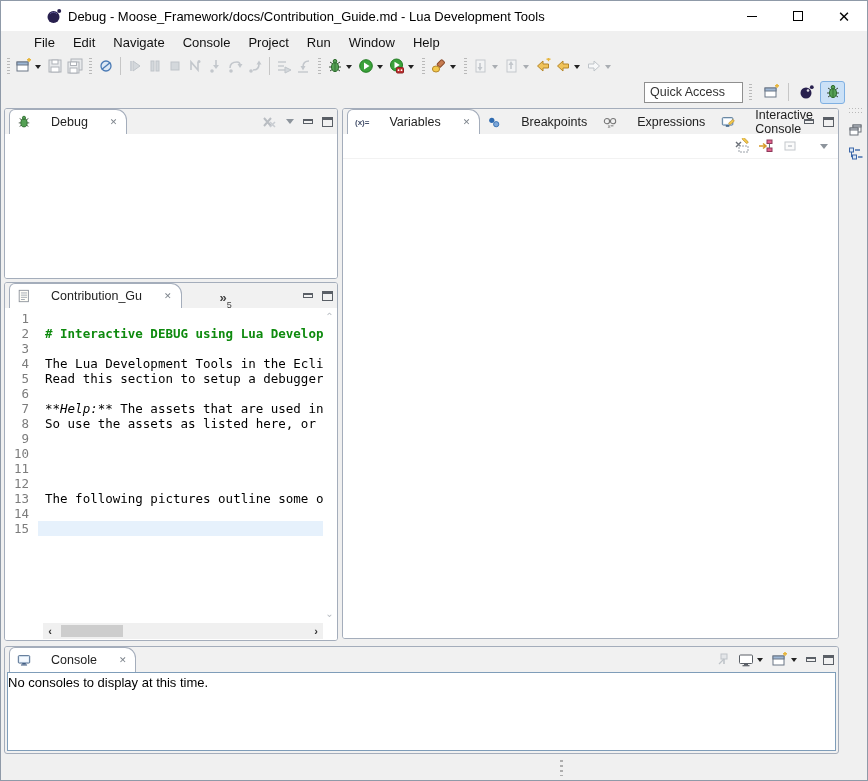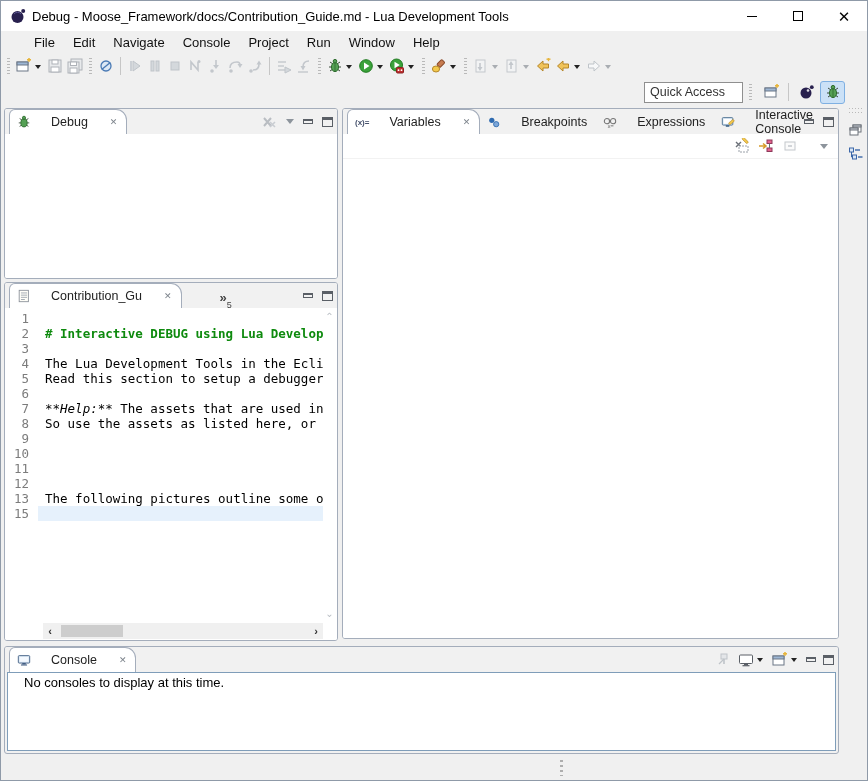--- a/index.html
+++ b/index.html
@@ -3,21 +3,21 @@
 <meta charset="utf-8">
 <style>
   * { box-sizing: border-box; margin: 0; padding: 0; }
   html,body { background:#d8d8d8; }
   body { font-family: "Liberation Sans", sans-serif; }
   .window { position:relative; width:868px; height:781px; background:#f0f0f0;
             border:1px solid #8f9aa8; overflow:hidden; }
 
   
   .titlebar { position:absolute; left:0; top:0; width:100%; height:30px; background:#fff;
-              display:flex; align-items:center; }
+              display:flex; align-items:center;padding-left:36px; }
   .titlebar .appicon { margin:0 6px 0 9px; }
   .titlebar .title { font-size:13px; color:#000; }
   .wctrls { position:absolute; right:0; top:0; height:30px; display:flex; }
   .wctrl { width:46px; height:30px; display:flex; align-items:center; justify-content:center; }
   .glyph-min { width:10px; height:1px; background:#000; }
   .glyph-max { width:10px; height:10px; border:1px solid #000; }
   .glyph-close { font-size:15px; color:#000; line-height:1; font-weight:400; }
 
   
   .menubar { position:absolute; left:0; top:30px; width:100%; height:22px; background:#f0f0f0;
@@ -80,21 +80,21 @@
   .hs-arrow { width:14px; text-align:center; font-size:11px; color:#333; font-weight:bold; }
   .hs-track { flex:1; height:16px; position:relative; }
   .hs-thumb { position:absolute; left:4px; top:2px; width:62px; height:12px; background:#cdcdcd; }
 
   
   .chevron-more { position:relative; font-size:13px; font-weight:bold; color:#444; margin-left:38px; }
   .chevron-more sub { font-size:9px; font-weight:normal; position:relative; top:2px; }
 
   
   .console-content { position:absolute; left:2px; right:2px; top:25px; bottom:2px; background:#fff;
-                     border:1px solid #7f9db9; font-size:13px; color:#000; padding:2px 16px; }
+                     border:1px solid #7f9db9; font-size:13px; color:#000; padding:2px 0; }
 
   
   .righttrim { position:absolute; left:842px; top:104px; width:26px; height:649px; background:#f0f0f0;
                display:flex; flex-direction:column; align-items:center; padding-top:3px; }
   .trim-handle { width:14px; height:5px; margin-bottom:6px;
                  background:repeating-linear-gradient(to right,#b9b9b9 0 1px, transparent 1px 3px),
                             repeating-linear-gradient(to right,#b9b9b9 0 1px, transparent 1px 3px);
                  background-size:14px 1px,14px 1px; background-position:0 0,0 4px; background-repeat:no-repeat; }
   .trimbtn { width:22px; height:22px; display:flex; align-items:center; justify-content:center; margin-bottom:2px; }
 
@@ -422,20 +422,21 @@
           <div class="code-line"><span class="ln">4</span><span class="lt">The Lua Development Tools in the Ecli</span></div>
           <div class="code-line"><span class="ln">5</span><span class="lt">Read this section to setup a debugger</span></div>
           <div class="code-line"><span class="ln">6</span><span class="lt"></span></div>
           <div class="code-line"><span class="ln">7</span><span class="lt"><em>**Help:**</em> The assets that are used in</span></div>
           <div class="code-line"><span class="ln">8</span><span class="lt">So use the assets as listed here, or </span></div>
           <div class="code-line"><span class="ln">9</span><span class="lt"></span></div>
           <div class="code-line"><span class="ln">10</span><span class="lt"></span></div>
           <div class="code-line"><span class="ln">11</span></div>
           <div class="code-line"><span class="ln">12</span><span class="lt"></span></div>
           <div class="code-line"><span class="ln">13</span><span class="lt">The following pictures outline some o</span></div>
+          <div class="code-line"><span class="ln">14</span><span class="lt"></span></div>
           <div class="code-line current"><span class="ln">15</span><span class="lt"></span></div>
         </div>
       <div class="vscroll">
         <span class="chev">⌃</span>
         <span class="chev">⌄</span>
       </div>
       <div class="hscroll">
         <div class="hs-arrow">‹</div>
         <div class="hs-track">
           <div class="hs-thumb"></div>

